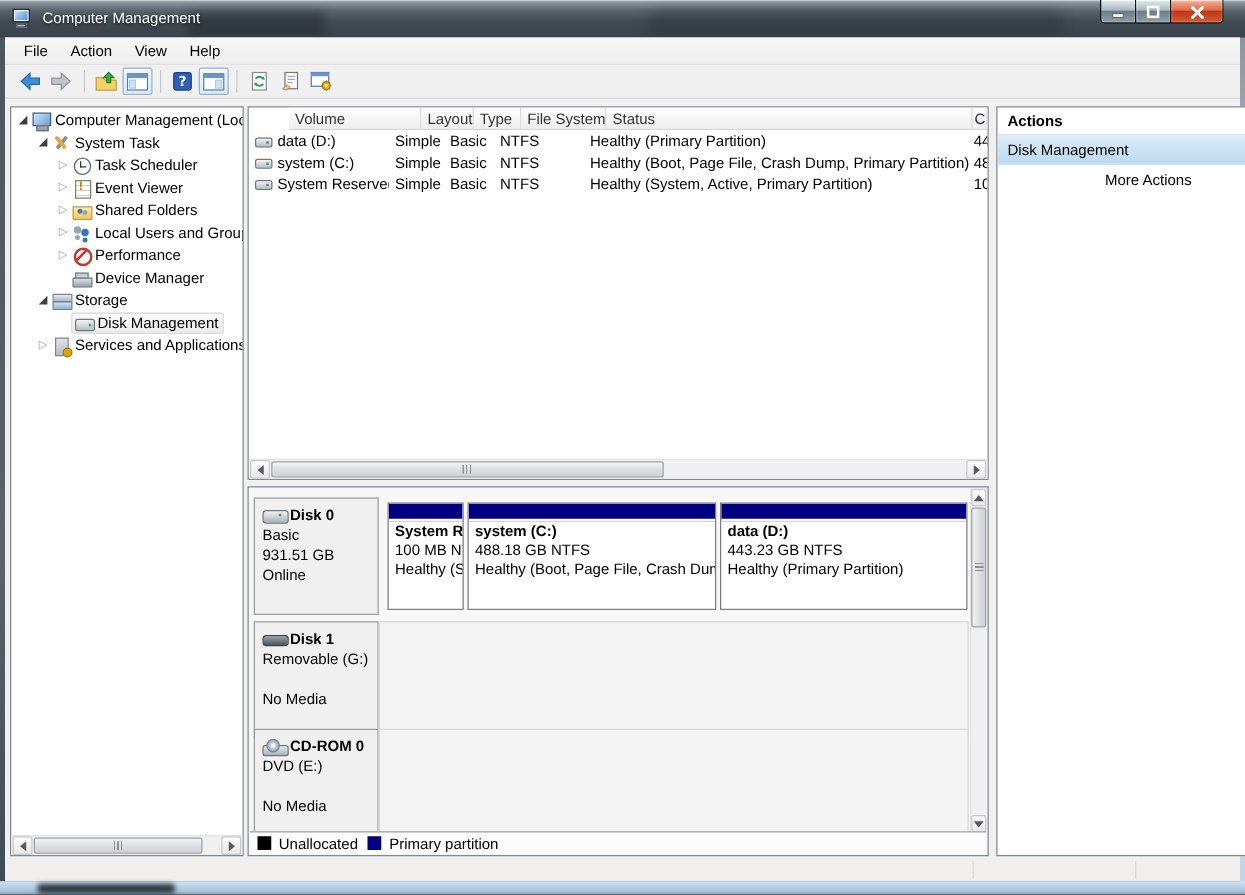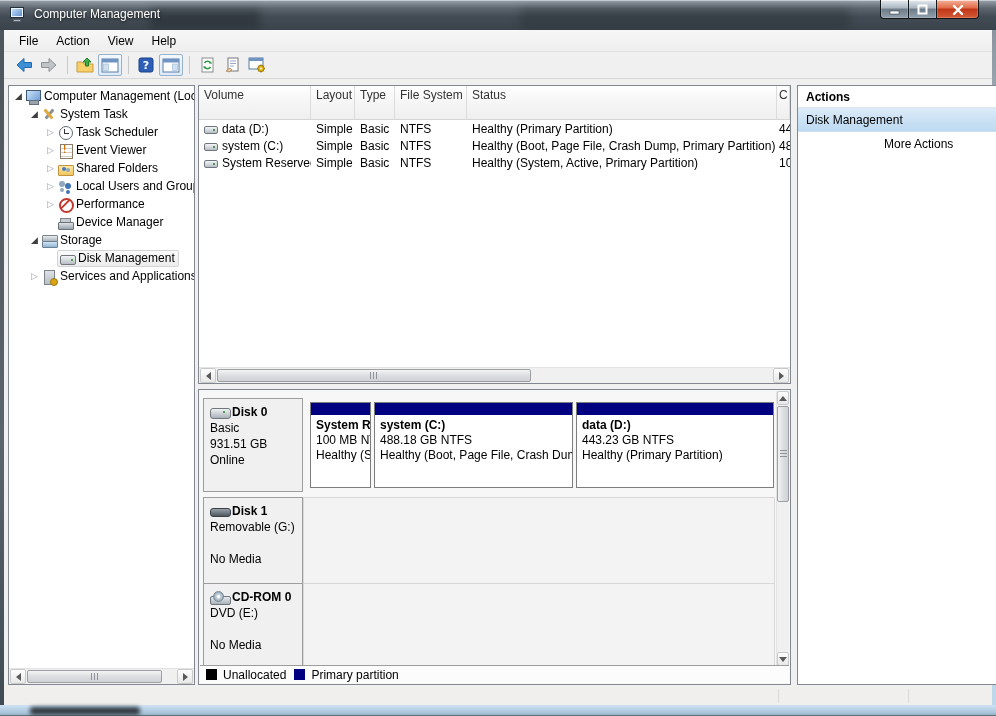--- a/index.html
+++ b/index.html
@@ -80,21 +80,21 @@
   .ti-device::before{ content:""; position:absolute; left:3px; top:3px; width:9px; height:4px; background:#c7ccd1; border:1px solid #7b848c; }
   .ti-device::after { content:""; position:absolute; left:1px; top:7px; width:14px; height:6px; background:linear-gradient(180deg,#dfe3e7,#9aa3ab); border:1px solid #6a737a; border-radius:1px; }
   .ti-storage::before{ content:""; position:absolute; left:1px; top:2px; width:14px; height:5px; background:linear-gradient(180deg,#e8edf1,#aab3bb); border:1px solid #7b848c; border-radius:1px; }
   .ti-storage::after { content:""; position:absolute; left:1px; top:8px; width:14px; height:5px; background:linear-gradient(180deg,#d3e4f2,#8fb4d4); border:1px solid #6a7f92; border-radius:1px; }
   .ti-disk::before  { content:""; position:absolute; left:1px; top:4px; width:14px; height:8px; background:linear-gradient(180deg,#f3f5f7,#b7bfc6); border:1px solid #6f777e; border-radius:2px; }
   .ti-disk::after   { content:""; position:absolute; right:3px; top:8px; width:2px; height:2px; background:#4f9d4f; }
   .ti-services::before{ content:""; position:absolute; left:3px; top:1px; width:9px; height:13px; background:linear-gradient(180deg,#dfe3e7,#b6bdc4); border:1px solid #7b848c; }
   .ti-services::after { content:""; position:absolute; left:9px; top:9px; width:6px; height:6px; border-radius:50%; background:#d9a514; border:1px solid #9c7a08; }
 
   
-  .lv-header { display:flex; height:34px; border-bottom:1px solid #d5d5d5; background:linear-gradient(180deg,#ffffff,#f6f6f6 45%,#efefef); }
+  .lv-header { display:flex; height:18px; border-bottom:1px solid #d5d5d5; background:linear-gradient(180deg,#ffffff,#f6f6f6 45%,#efefef);margin-left:32px; }
   .lvh-cell { border-right:1px solid #dcdcdc; padding:2px 0 0 5px; overflow:hidden; white-space:nowrap; color:#333; }
   .lv-row { display:flex; height:17px; align-items:center; }
   .lv-cell { padding-left:5px; overflow:hidden; white-space:nowrap; flex:none; }
   .c0{width:112px;} .c1{width:44px;} .c2{width:40px;} .c3{width:72px;} .c4{width:310px;} .c5{width:13px; padding-left:2px;}
   .drive-ico { display:inline-block; width:14px; height:8px; margin-right:4px; vertical-align:-1px;
                background:linear-gradient(180deg,#f3f5f7,#b7bfc6); border:1px solid #6f777e; border-radius:2px; position:relative; }
   .drive-ico::after { content:""; position:absolute; right:2px; top:2px; width:2px; height:2px; background:#5b8f5b; }
 
   
   .hscroll { position:absolute; left:0; right:0; bottom:0; height:16px; background:#f0f0f0; border-top:1px solid #e3e3e3; }

